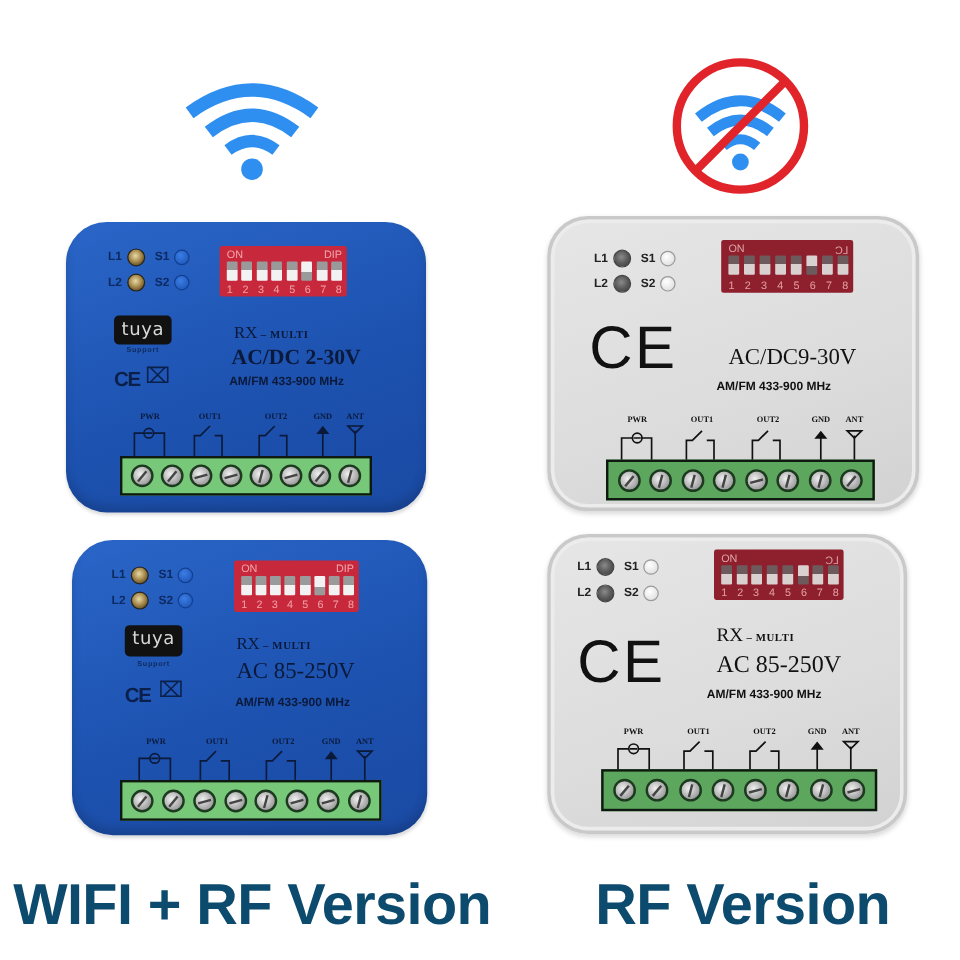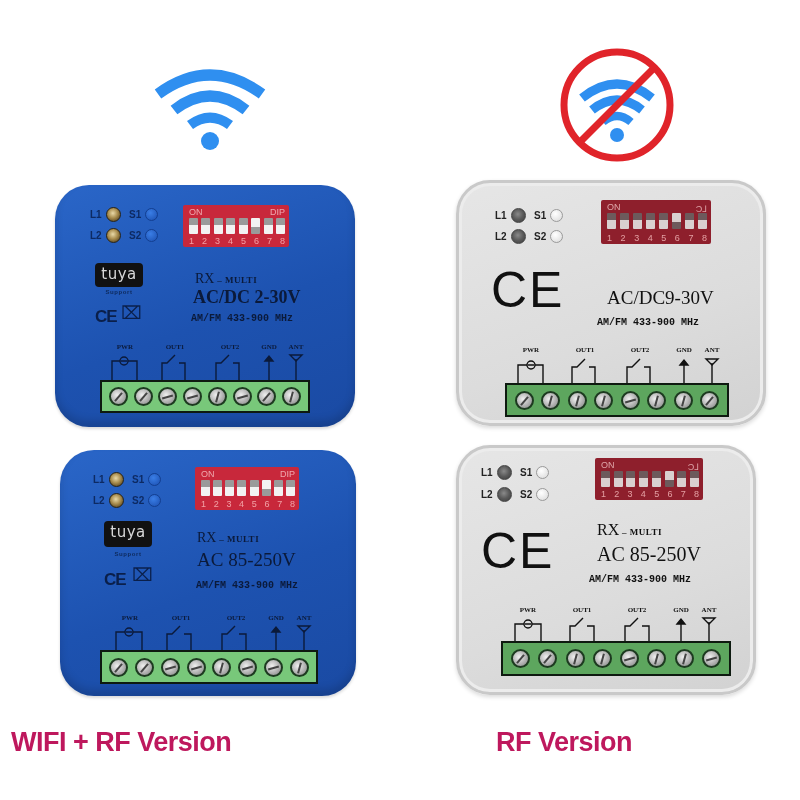--- a/index.html
+++ b/index.html
@@ -41,37 +41,37 @@
   .gray .ce { color: #111; font-size: 50px; letter-spacing: 2px; font-weight: normal; }
 
   .weee { position: absolute; font-size: 18px; color: #0a1f4a; }
 
   .model { position: absolute; font-family: "Liberation Serif", serif; color: #0b1a3a; white-space: nowrap; }
   .model .rx { font-size: 14px; margin-top: 24px; }
   .model .multi { font-size: 9px; font-weight: bold; letter-spacing: 0.5px; }
   .gray .model { color: #111; }
   .voltage { position: absolute; font-family: "Liberation Serif", serif; white-space: nowrap; color: #0b1a3a; }
   .gray .voltage { color: #111; }
-  .freq { position: absolute; font-family: Liberation Mono, monospace; font-weight: bold; font-size: 10px; white-space: nowrap; color: #0b1a3a; }
+  .freq { position: absolute; font-family: Liberation Sans, sans-serif; font-weight: bold; font-size: 10px; white-space: nowrap; color: #0b1a3a; }
   .gray .freq { color: #111; }
 
   .term-labels { position: absolute; font-family: "Liberation Serif", serif; font-weight: bold; font-size: 7px; color: #0b1a3a; }
   .gray .term-labels { color: #111; }
   .term-labels span { position: absolute; white-space: nowrap; transform: translateX(-50%); }
 
   .schematic { position: absolute; }
 
   .terminal { position: absolute; background: #78c87a; border: 2px solid #0e1a10; display: flex; justify-content: space-around; align-items: center; padding: 0 4px; }
   .gray .terminal { background: #5da65e; }
   .screw { width: 19px; height: 19px; border-radius: 50%; border: 2px solid #1d3a20; background: radial-gradient(circle at 40% 40%, #f0f0f0, #9a9a9a 75%, #555 100%); position: relative; }
   .screw::after { content: ""; position: absolute; left: 2px; right: 2px; top: 7px; height: 2px; background: #444; transform: rotate(-50deg); }
   .screw.v::after { transform: rotate(-75deg); }
   .screw.h::after { transform: rotate(-15deg); }
 
-  .caption { position: absolute; font-family: "Liberation Sans", sans-serif; font-weight: bold; color: #be185d; font-size: 27px; letter-spacing: -0.5px; white-space: nowrap; }
+  .caption { position: absolute; font-family: "Liberation Sans", sans-serif; font-weight: bold; color: #0c4a6e; font-size: 48px; letter-spacing: -0.5px; white-space: nowrap; }
 </style>
 </head>
 <body>
 
 <div class="icon-wrap" style="left:150px; top:62px; width:120px; height:90px;">
   <svg width="120" height="90" viewBox="0 0 120 90">
     <g fill="none" stroke="#2f8ff0" stroke-linecap="butt">
       <path d="M8 32 Q60 -6 112 32" stroke-width="11"></path>
       <path d="M24 48 Q60 20 96 48" stroke-width="11"></path>
       <path d="M40 63 Q60 48 80 63" stroke-width="10"></path>

